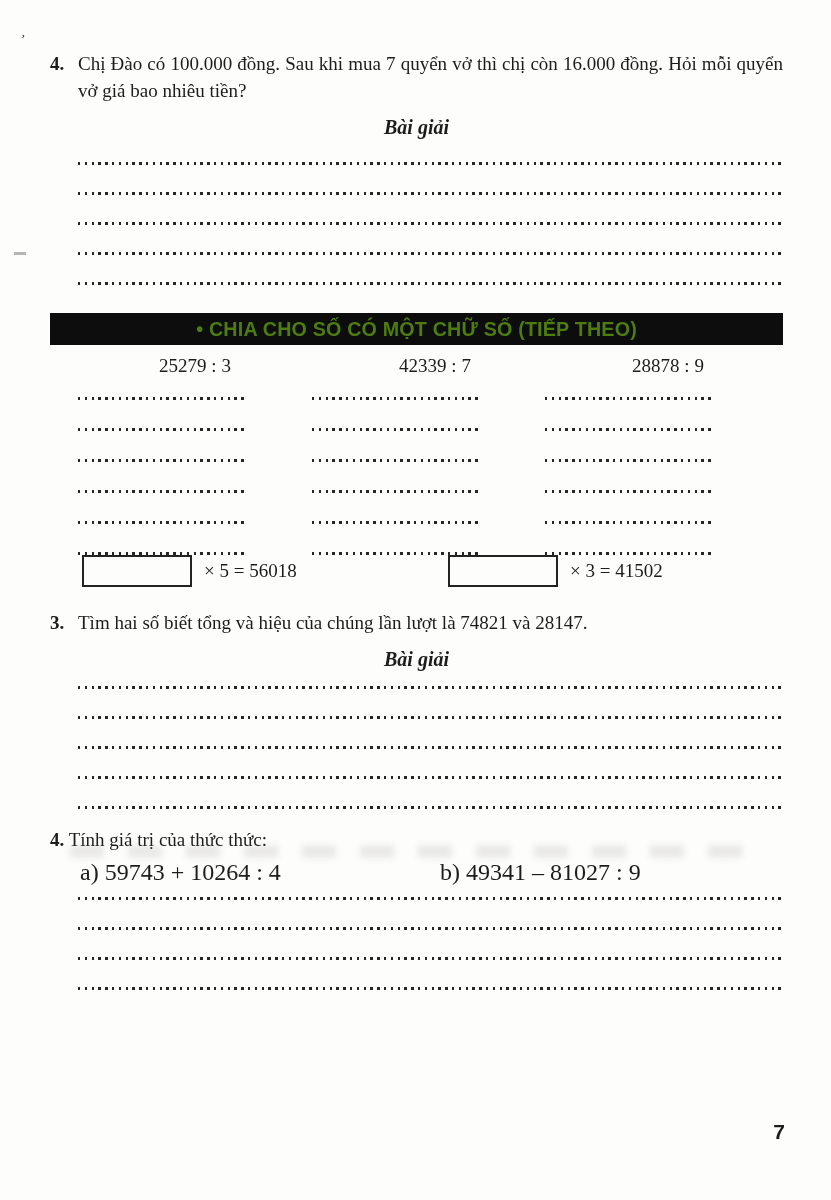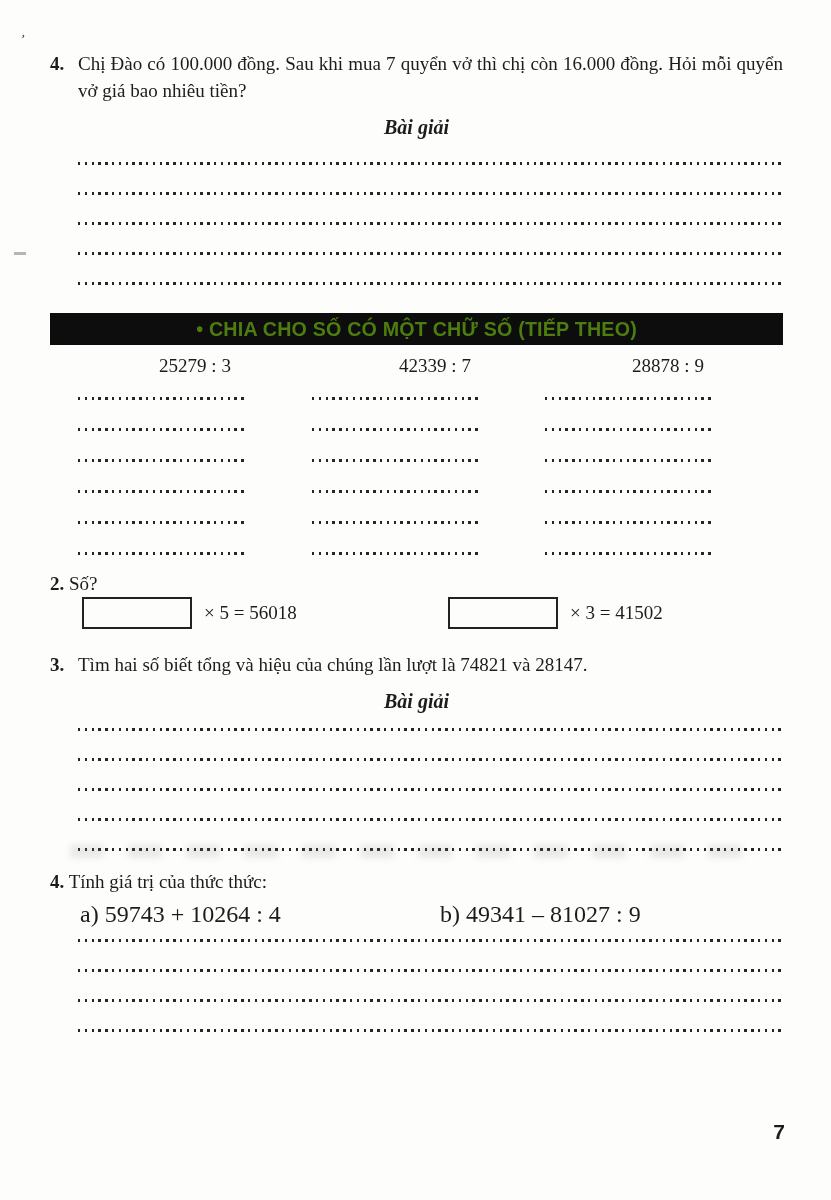--- a/index.html
+++ b/index.html
@@ -149,24 +149,20 @@
         <div class="dline"></div>
         <div class="dline"></div>
       </div>
         <div class="colrow">
         <div class="dline"></div>
         <div class="dline"></div>
         <div class="dline"></div>
       </div>
       </div>
 
-    <div class="exhead mt16">
-      <span class="num">2.</span>
-      <span>Số?</span>
-    </div>
 
     <div class="eqrow">
       <div class="eqgroup g1">
         <div class="eqbox"></div>
         <span class="eqtext">× 5 = 56018</span>
       </div>
       <div class="eqgroup g2">
         <div class="eqbox"></div>
         <span class="eqtext">× 3 = 41502</span>
       </div>

